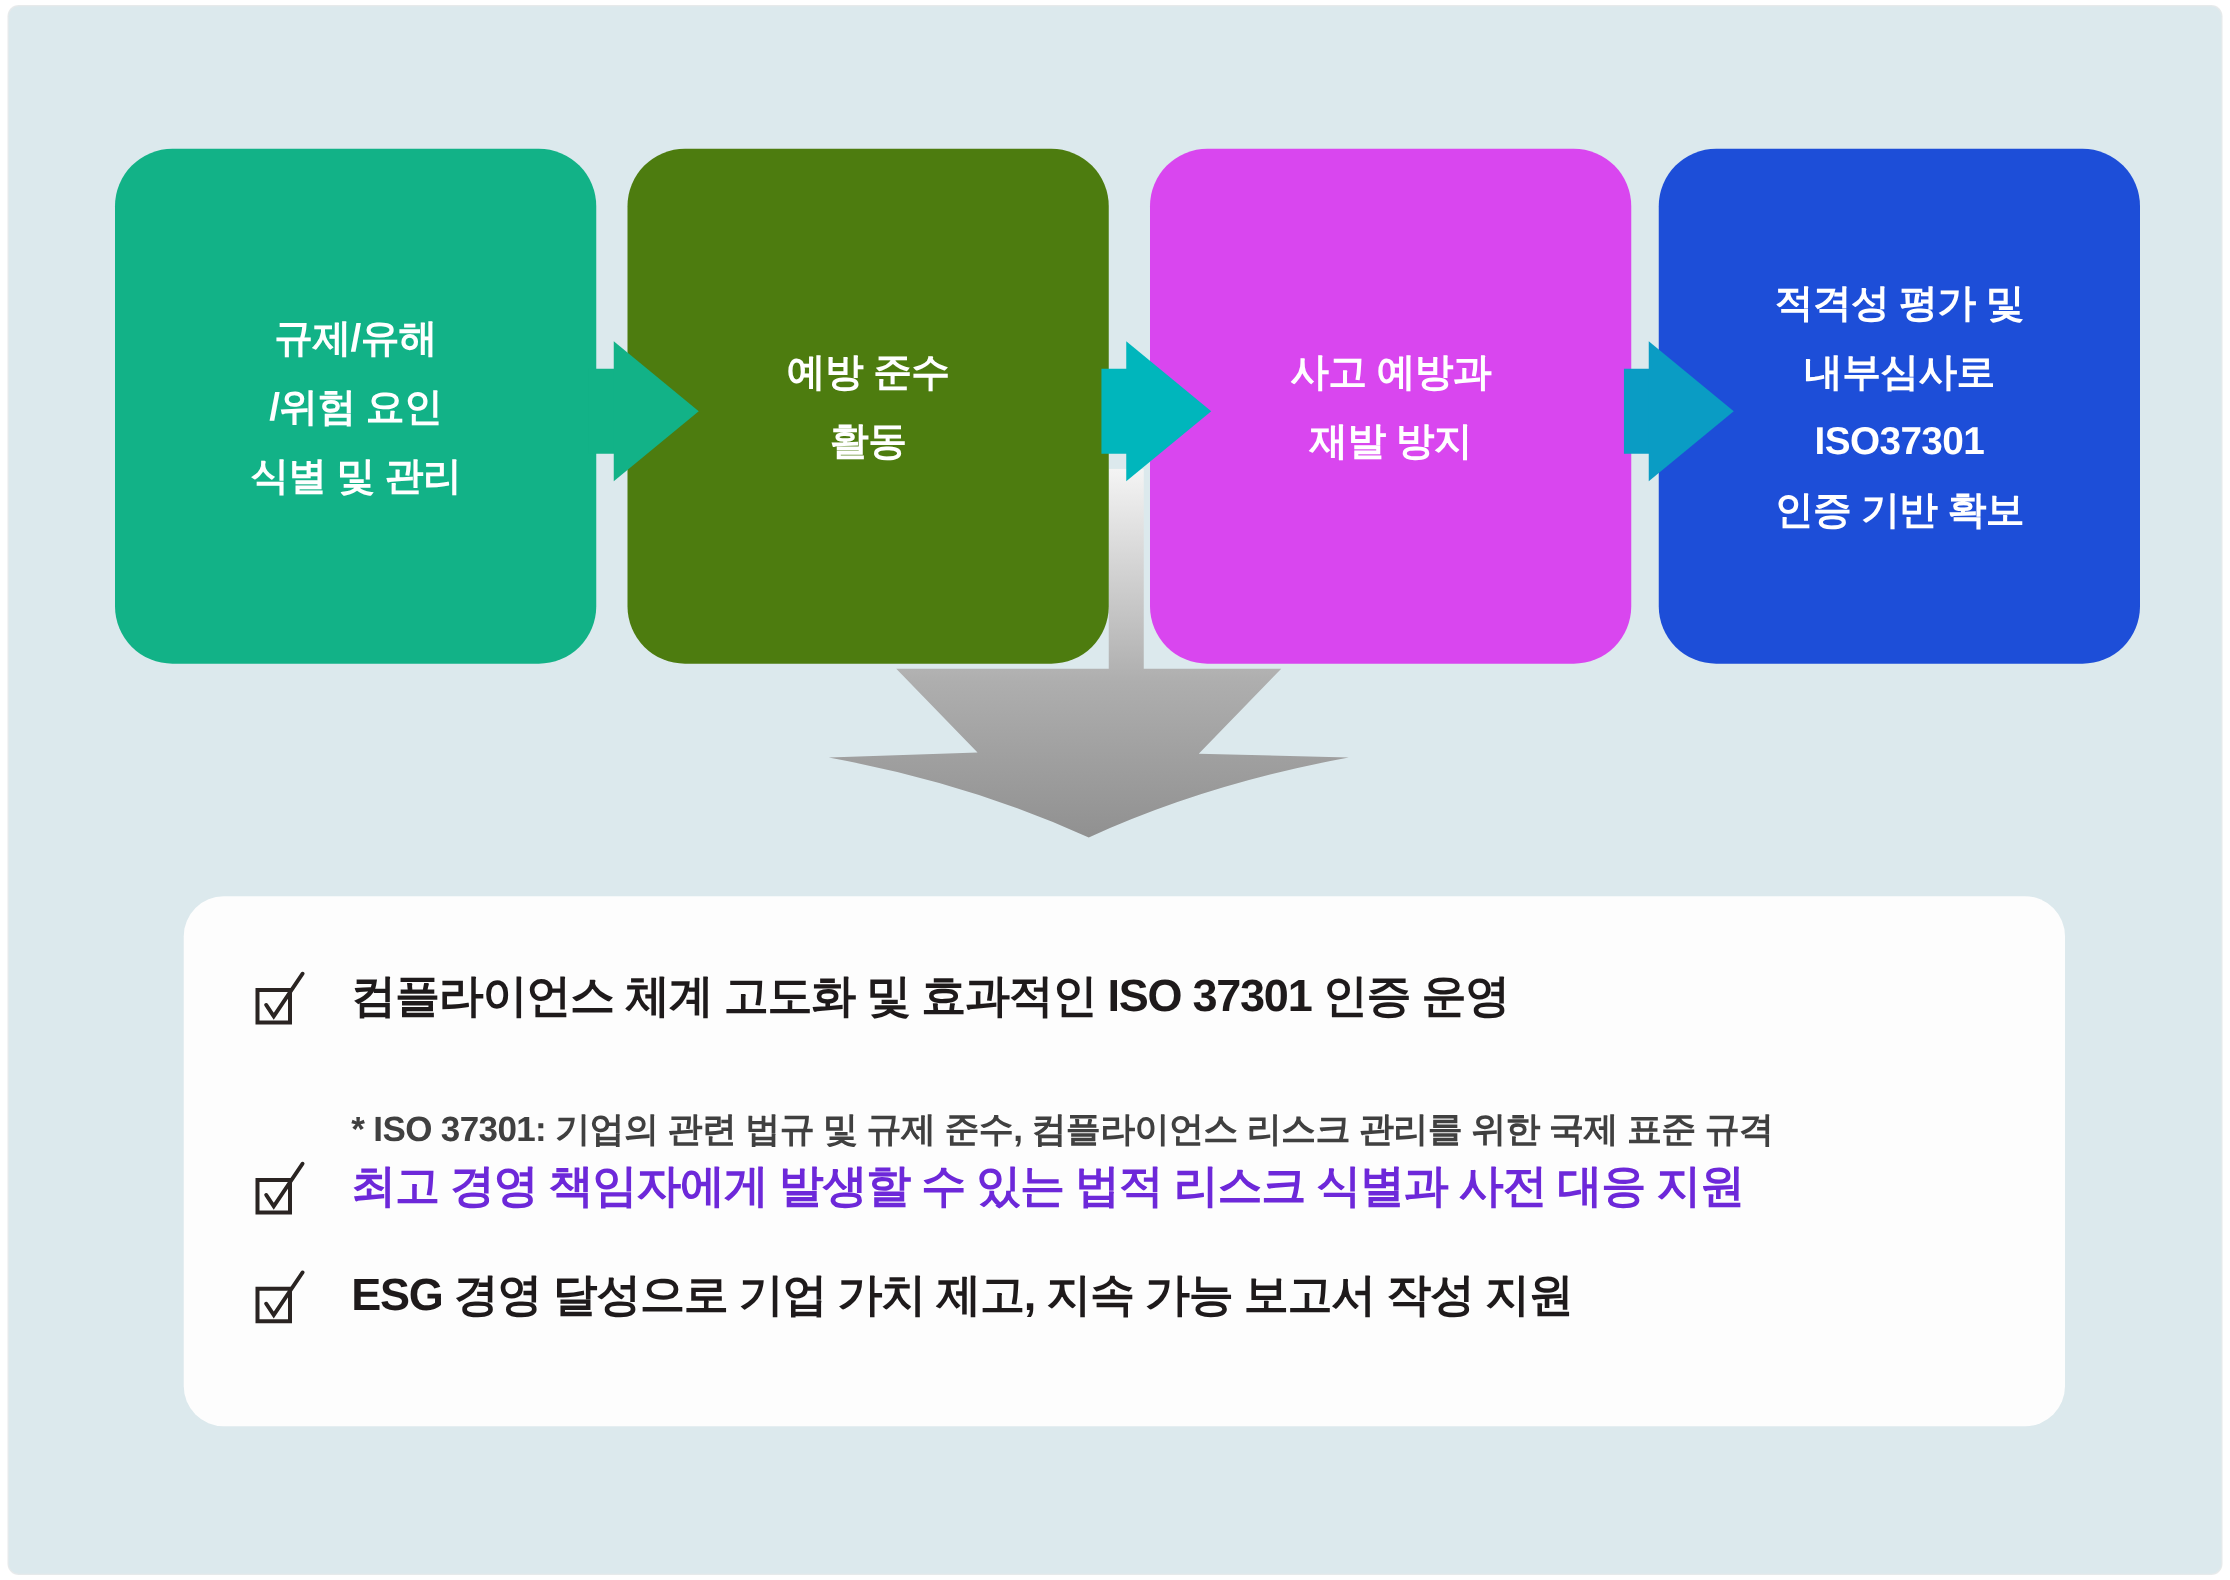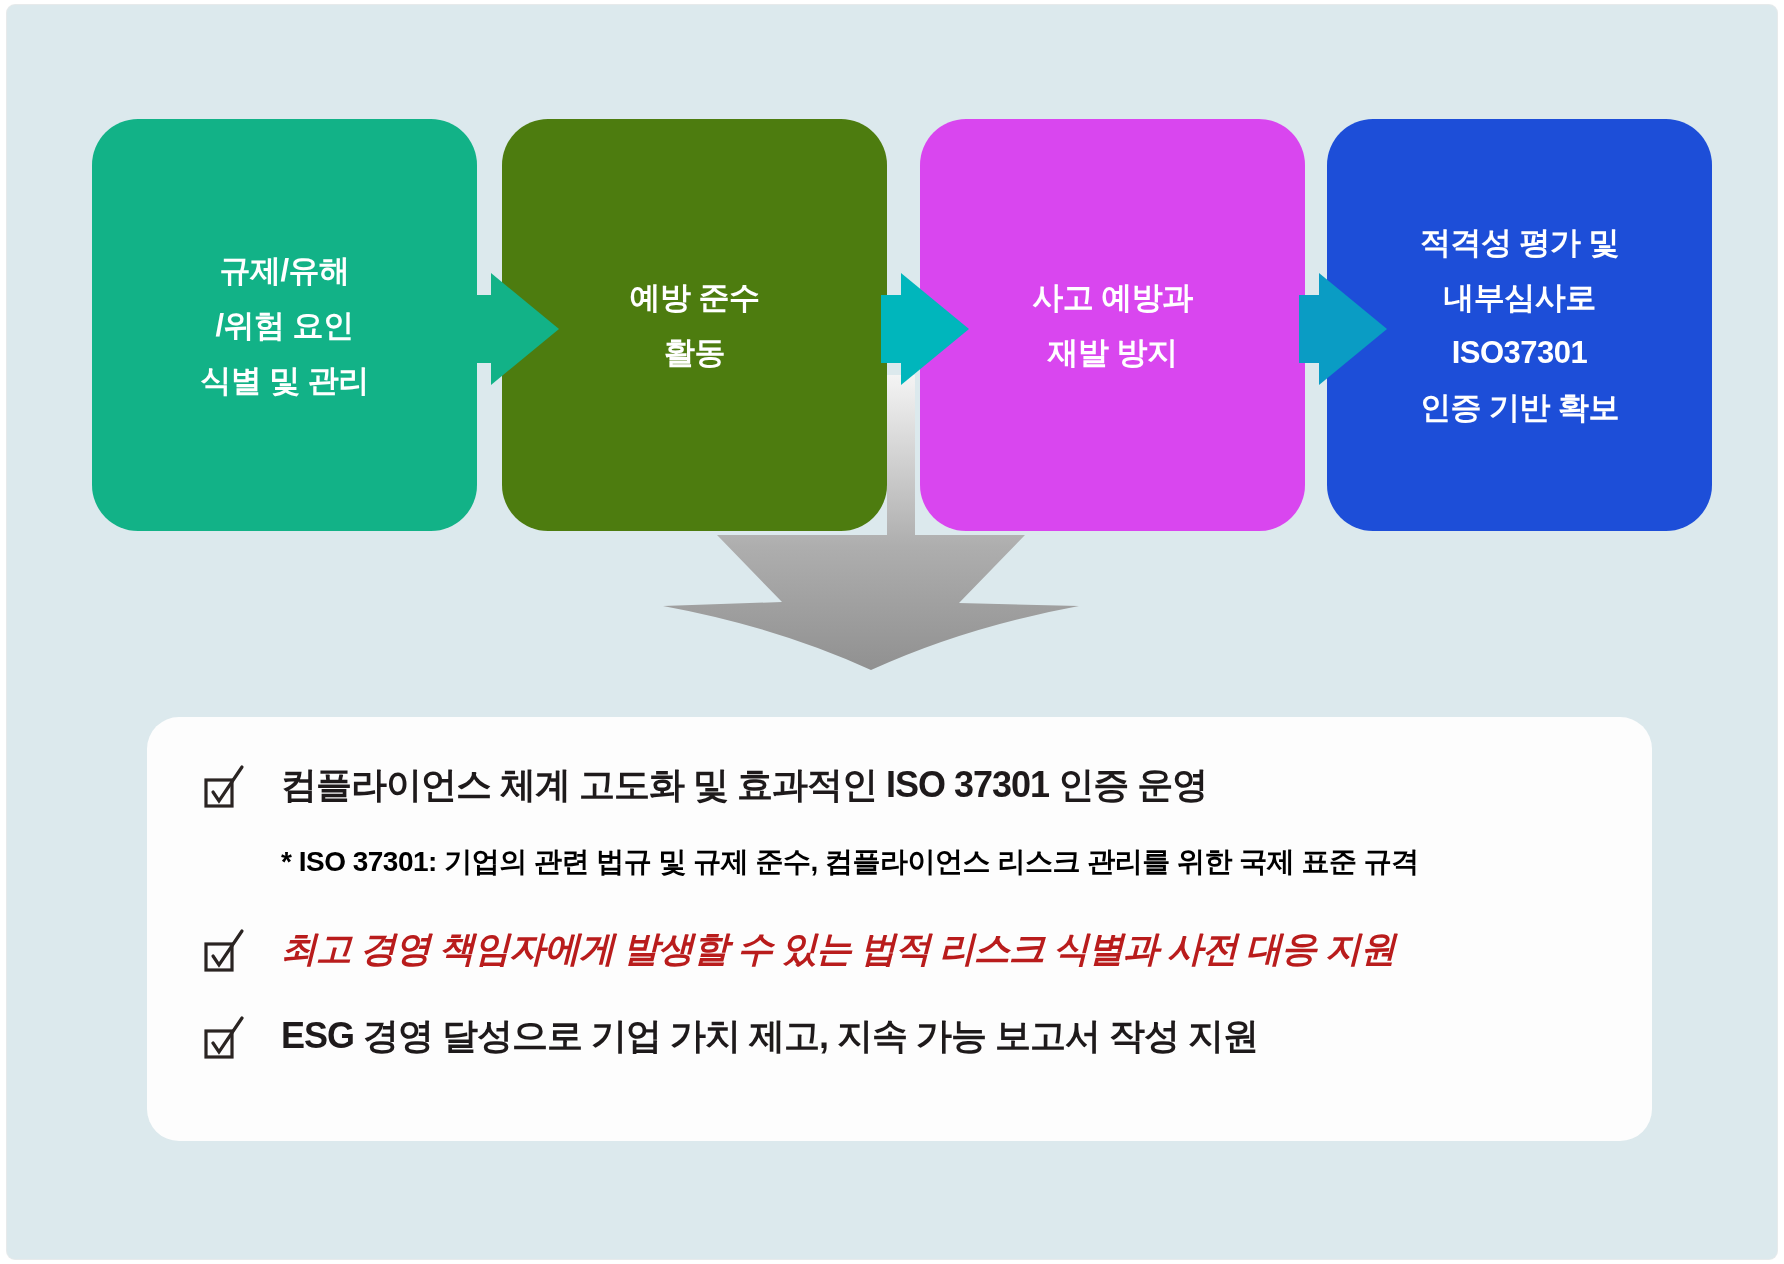--- a/index.html
+++ b/index.html
@@ -78,21 +78,21 @@
     left: 56px;
     display: flex;
     align-items: center;
     gap: 36px;
   }
   .check-row .txt {
     font-size: 36px;
     font-weight: 700;
     letter-spacing: -1px;
   }
-  .row0 { top: 44px; }
+  .row0 { top: 56px; }
   .row1 { top: 208px; }
   .row2 { top: 295px; align-items: center; }
   .note {
     position: absolute;
     left: 134px;
     top: 126px;
     font-size: 28px;
     font-weight: 700;
     letter-spacing: -0.5px;
   }
@@ -145,30 +145,30 @@
     <div class="check-row row0">
       <svg class="check-icon" width="42" height="46" viewBox="0 0 42 46">
         <g fill="none" stroke-width="3.2" stroke-linecap="round" stroke-linejoin="miter" stroke="#2a2422">
           <rect x="3" y="17" width="26" height="26"></rect>
           <polyline points="10,29 16,38 39,4"></polyline>
         </g>
       </svg>
       <span class="txt" style="color: rgb(30, 26, 27);">컴플라이언스 체계 고도화 및 효과적인 ISO 37301 인증 운영</span>
     </div>
 
-    <div class="note" style="color: #000000;">* ISO 37301: 기업의 관련 법규 및 규제 준수, 컴플라이언스 리스크 관리를 위한 국제 표준 규격</div>
+    <div class="note" style="color: #404040; margin-top: 42px;">* ISO 37301: 기업의 관련 법규 및 규제 준수, 컴플라이언스 리스크 관리를 위한 국제 표준 규격</div>
 
     <div class="check-row row1">
       <svg class="check-icon" width="42" height="46" viewBox="0 0 42 46">
         <g fill="none" stroke-width="3.2" stroke-linecap="round" stroke-linejoin="miter" stroke="#2a2422">
           <rect x="3" y="17" width="26" height="26"></rect>
           <polyline points="10,29 16,38 39,4"></polyline>
         </g>
       </svg>
-      <span class="txt" style="color: #b91c1c; font-style: italic;">최고 경영 책임자에게 발생할 수 있는 법적 리스크 식별과 사전 대응 지원</span>
+      <span class="txt" style="color: #6d28d9;">최고 경영 책임자에게 발생할 수 있는 법적 리스크 식별과 사전 대응 지원</span>
     </div>
 
     <div class="check-row row2">
       <svg class="check-icon" width="42" height="46" viewBox="0 0 42 46">
         <g fill="none" stroke-width="3.2" stroke-linecap="round" stroke-linejoin="miter" stroke="#2a2422">
           <rect x="3" y="17" width="26" height="26"></rect>
           <polyline points="10,29 16,38 39,4"></polyline>
         </g>
       </svg>
       <span class="txt" style="color: rgb(30, 26, 27);">ESG 경영 달성으로 기업 가치 제고, 지속 가능 보고서 작성 지원</span>

